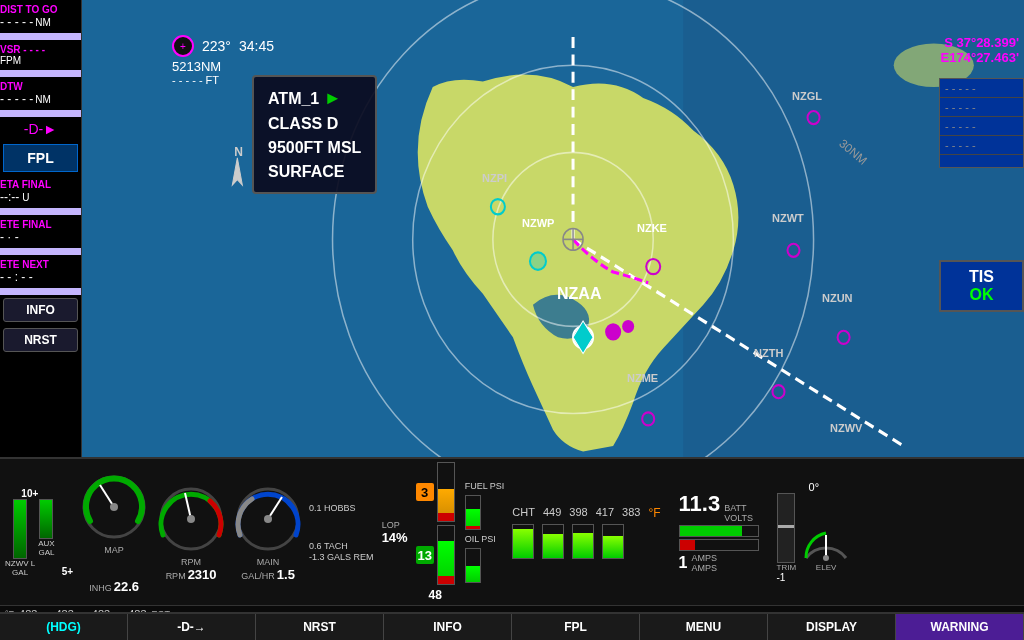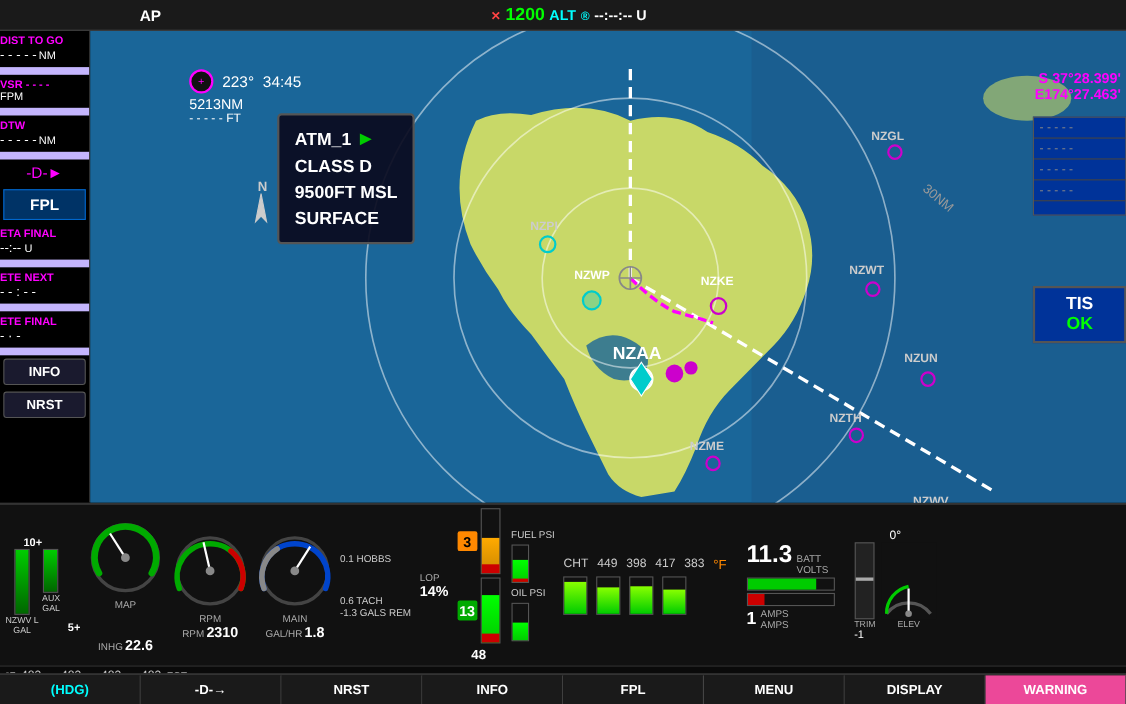--- a/index.html
+++ b/index.html
@@ -442,21 +442,21 @@
       align-items: center;
       justify-content: center;
       border-right: 1px solid #444;
       color: #fff;
       font-size: 12px;
       font-weight: bold;
       cursor: pointer;
       background: #1a1a1a;
     }
     .softkey.warning {
-      background: #ec4899;
+      background: #4c1d95;
       color: #fff;
     }
     .softkey.hdg { color: #00ffff; }
 
     
     #map-svg {
       position: absolute;
       top: 0;
       left: 0;
       width: 100%;
@@ -475,32 +475,20 @@
     .lop-value {
       color: #fff;
       font-size: 13px;
       font-weight: bold;
     }
   </style>
 </head>
 <body>
 
 <div id="app">
-  <div id="top-bar">
-    <div class="ap-label">AP</div>
-    <div class="freq-display">
-      <span style="color:#ff4444;font-size:11px;">✕</span>
-      <span style="color:#00ff00;font-weight:bold;font-size:16px;">1200</span>
-      <span style="color:#00ffff;font-size:13px;"> ALT</span>
-      <span style="color:#00ffff;font-size:11px;">®</span>
-      <span style="color:#fff;font-size:13px;"> --:--:-- </span>
-      <span style="color:#fff;font-size:13px;">U</span>
-    </div>
-    <div style="flex:1;"></div>
-  </div>
 
   <div id="middle">
 
     <div id="left-panel">
       <div class="left-item">
         <div class="label">DIST TO GO</div>
         <div style="display:flex;align-items:baseline;gap:2px;">
           <span class="value">- - - - -</span>
           <span class="unit">NM</span>
         </div>
@@ -519,26 +507,26 @@
       <div class="arrow-indicator">-D-►</div>
       <div id="fpl-btn">FPL</div>
       <div class="left-item">
         <div class="label">ETA FINAL</div>
         <div style="display:flex;align-items:baseline;gap:3px;">
           <span class="value">--:--</span>
           <span class="unit" style="color:#fff;">U</span>
         </div>
       </div>
       <div class="left-item">
+        <div class="label">ETE FINAL</div>
+        <div class="value">- · -</div>
+      </div>
+      <div class="left-item">
         <div class="label">ETE NEXT</div>
         <div class="value">- - : - -</div>
-      </div>
-      <div class="left-item">
-        <div class="label">ETE FINAL</div>
-        <div class="value">- · -</div>
       </div>
       <div class="left-nav-btn">INFO</div>
       <div class="left-nav-btn">NRST</div>
     </div>
 
     <div id="map-area">
 
       <svg id="map-svg" viewBox="0 0 940 420" preserveAspectRatio="none">
 
         <rect width="940" height="420" fill="#1a6699"></rect>
@@ -710,21 +698,21 @@
           <path d="M 8 52 A 30 30 0 1 1 64 52" fill="none" stroke="#0044cc" stroke-width="5" stroke-linecap="round"></path>
 
           <path d="M 8 52 A 30 30 0 0 1 20 16" fill="none" stroke="#888" stroke-width="5" stroke-linecap="round"></path>
 
           <line x1="36" y1="36" x2="50" y2="14" stroke="#fff" stroke-width="2"></line>
           <circle cx="36" cy="36" r="4" fill="#888"></circle>
         </svg>
         <div class="gauge-label">MAIN</div>
         <div style="display:flex;align-items:baseline;gap:2px;">
           <span style="color:#aaa;font-size:9px;">GAL/HR</span>
-          <span style="color:#fff;font-size:13px;font-weight:bold;">1.8</span>
+          <span style="color:#fff;font-size:13px;font-weight:bold;">1.5</span>
         </div>
       </div>
 
       <div style="display:flex;flex-direction:column;gap:1px;margin-left:5px;margin-right:8px;">
         <div style="color:#ccc;font-size:9px;">0.1 HOBBS</div>
         <div style="color:#ccc;font-size:9px;margin-top:27px;">0.6 TACH</div>
         <div style="color:#ccc;font-size:9px;">-1.3 GALS REM</div>
       </div>
 
       <div id="lop-display">

